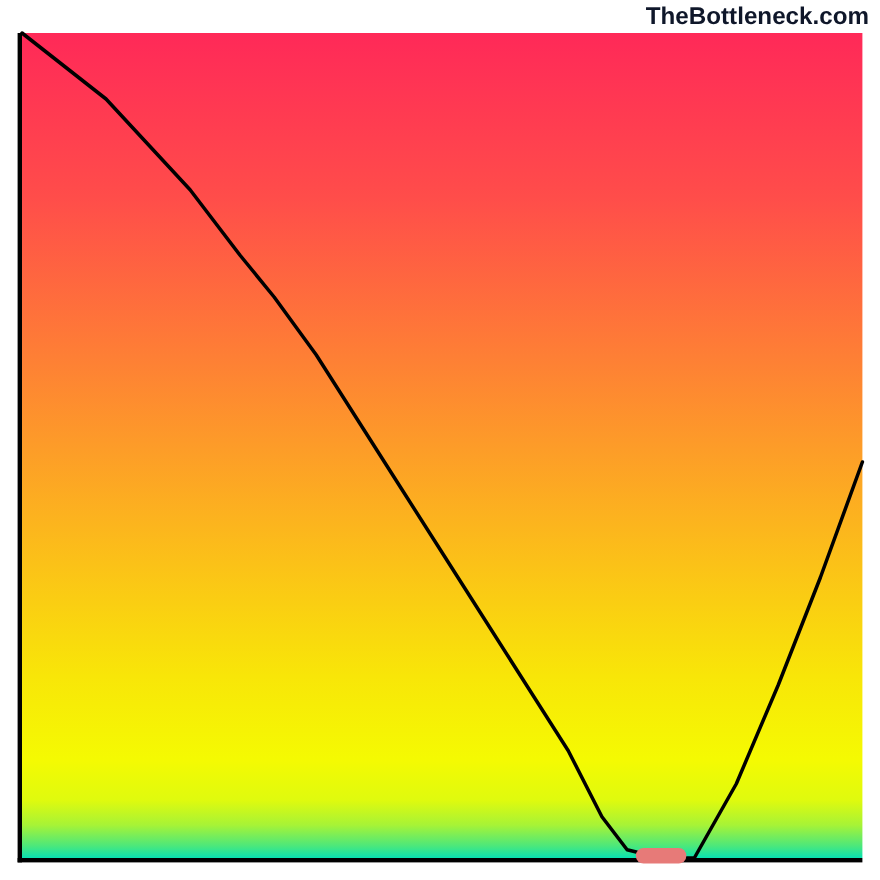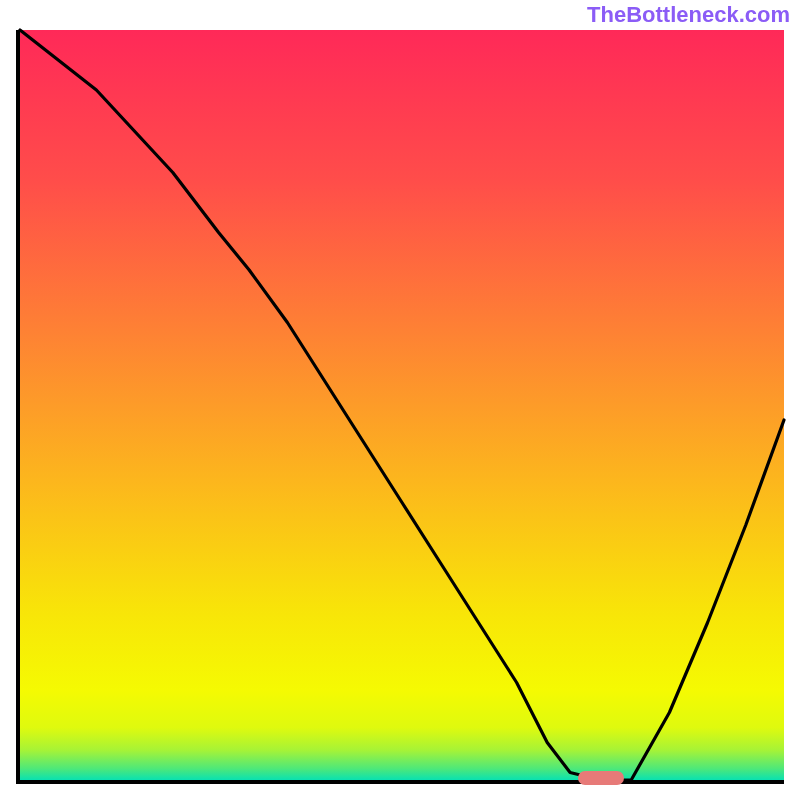--- a/index.html
+++ b/index.html
@@ -14,21 +14,21 @@
     position: relative;
     width: 800px;
     height: 800px;
   }
   .watermark {
     position: absolute;
     top: 2px;
     right: 10px;
     font-size: 22px;
     font-weight: bold;
-    color: #8b5cf6;
+    color: #0f172a;
     letter-spacing: 0px;
   }
   .plot-frame {
     position: absolute;
     left: 16px;
     top: 30px;
     width: 768px;
     height: 754px;
     border-left: 4px solid #000;
     border-bottom: 4px solid #000;

